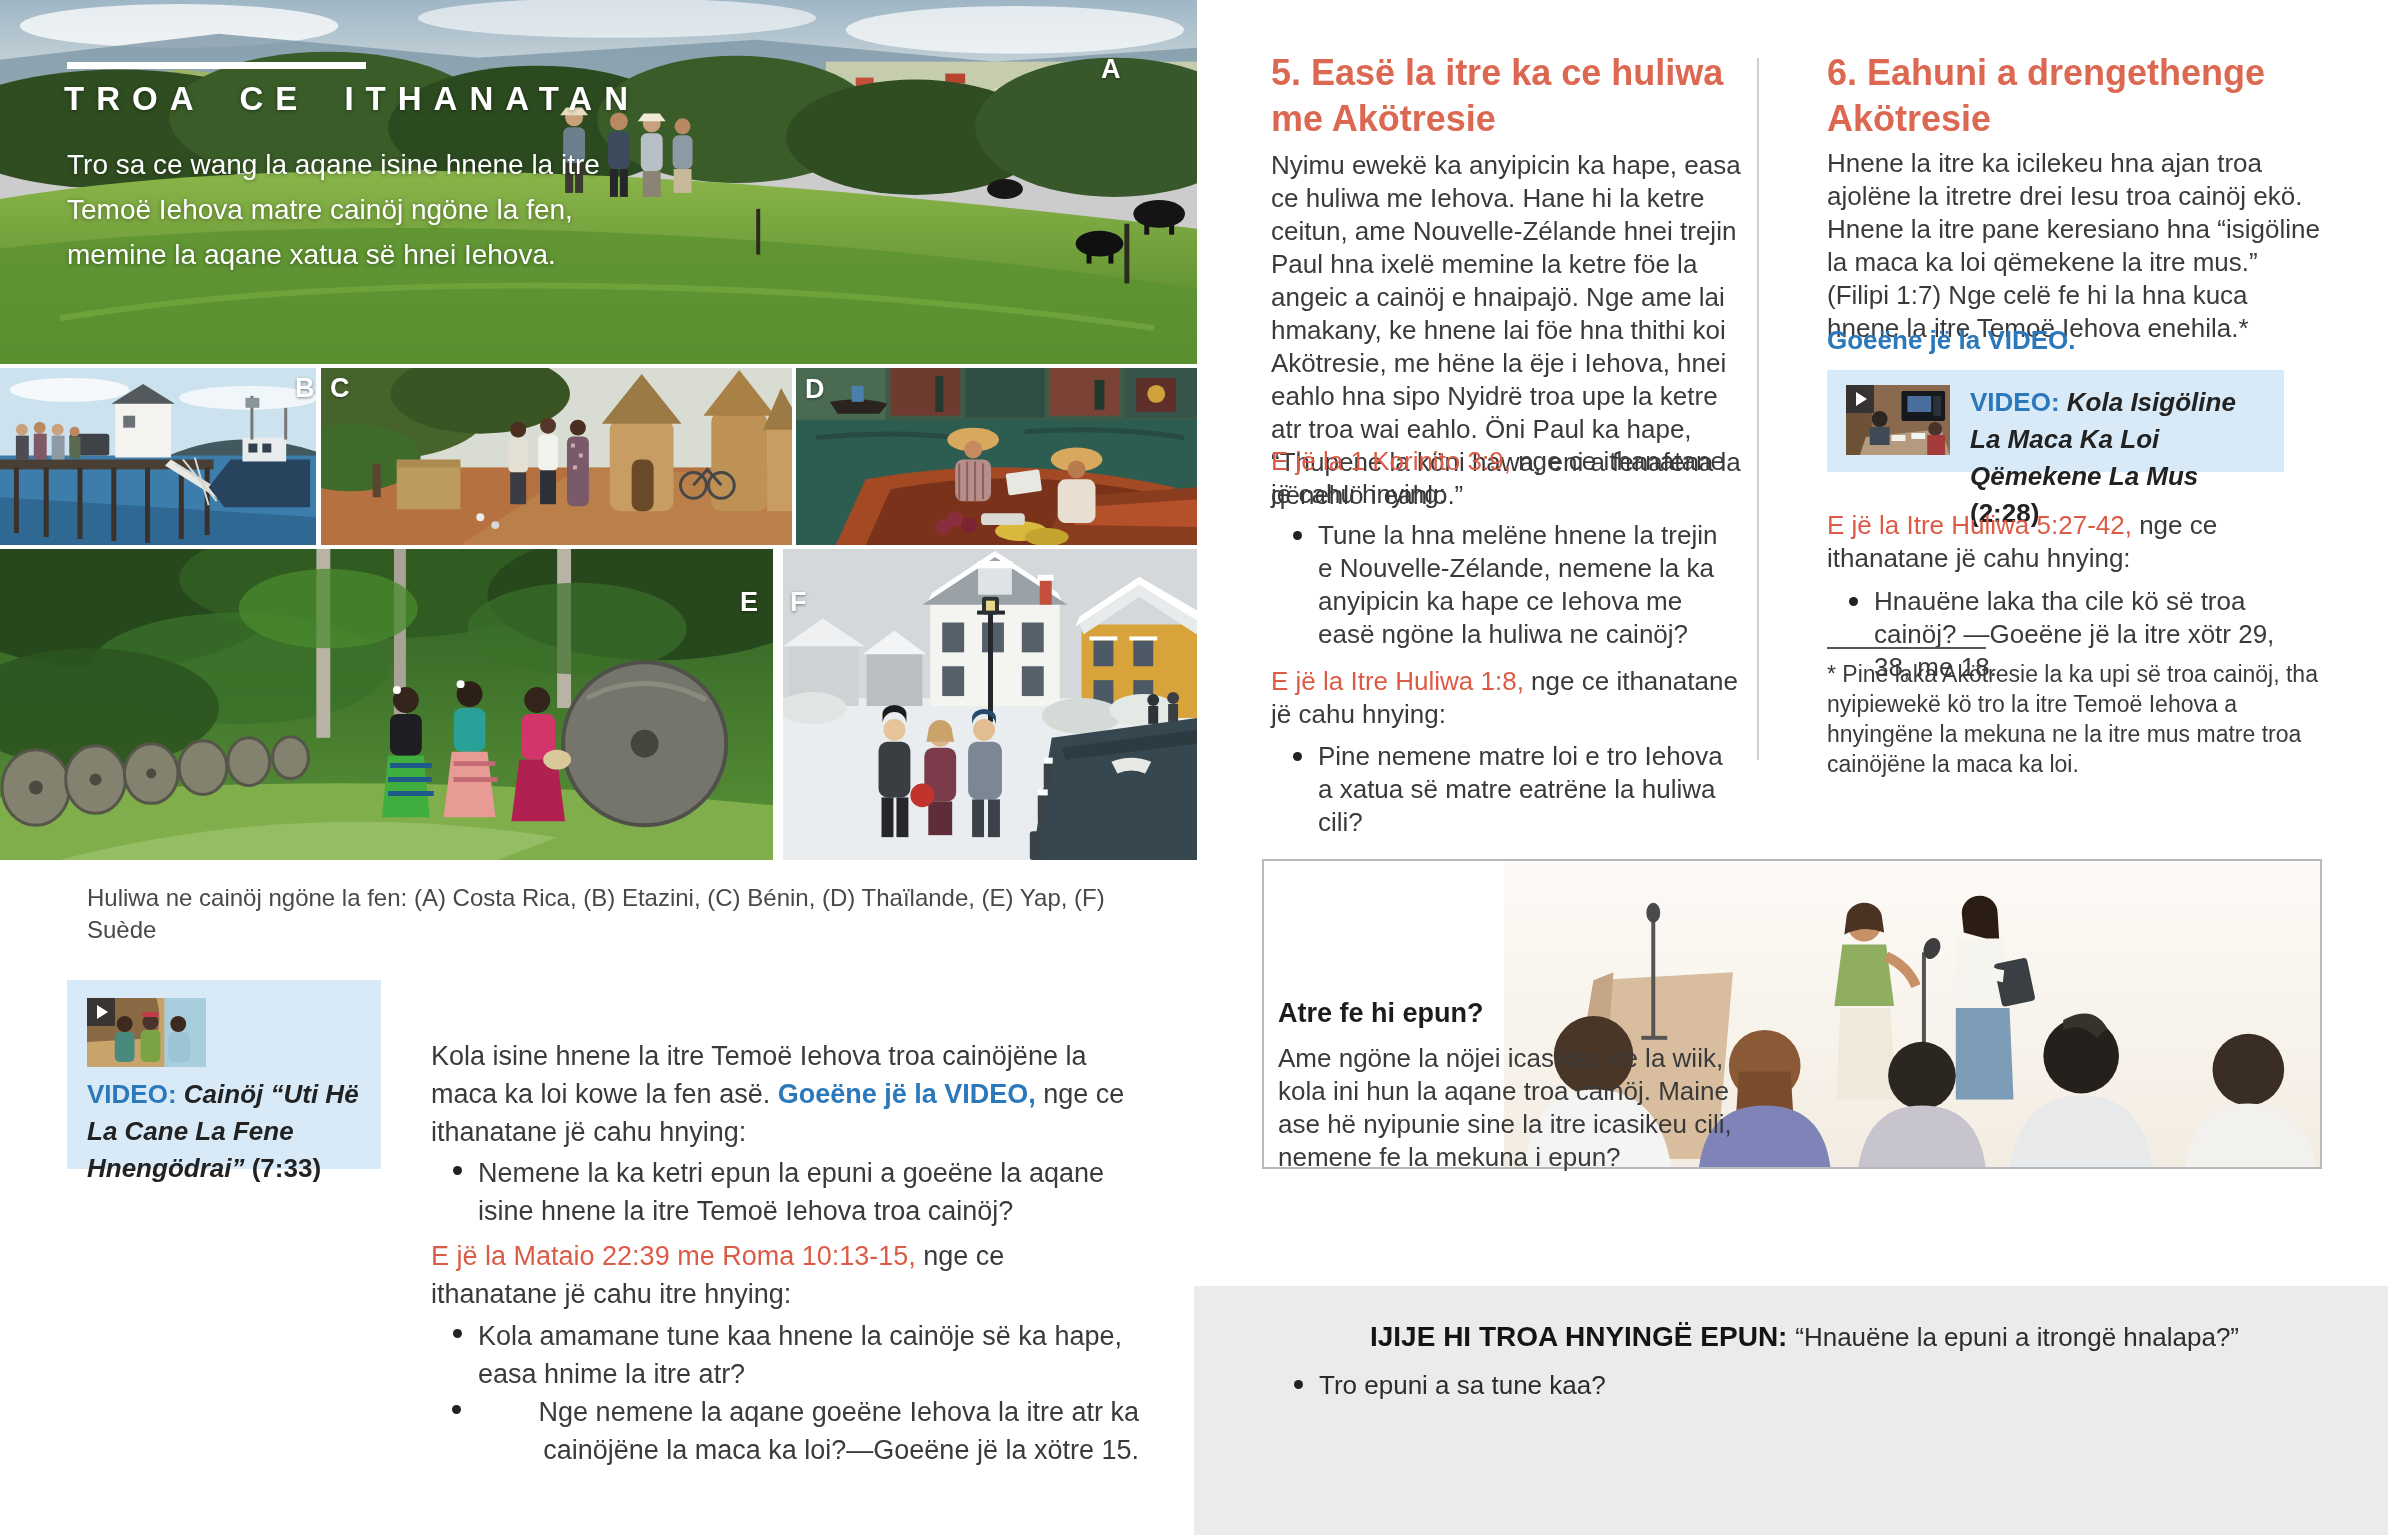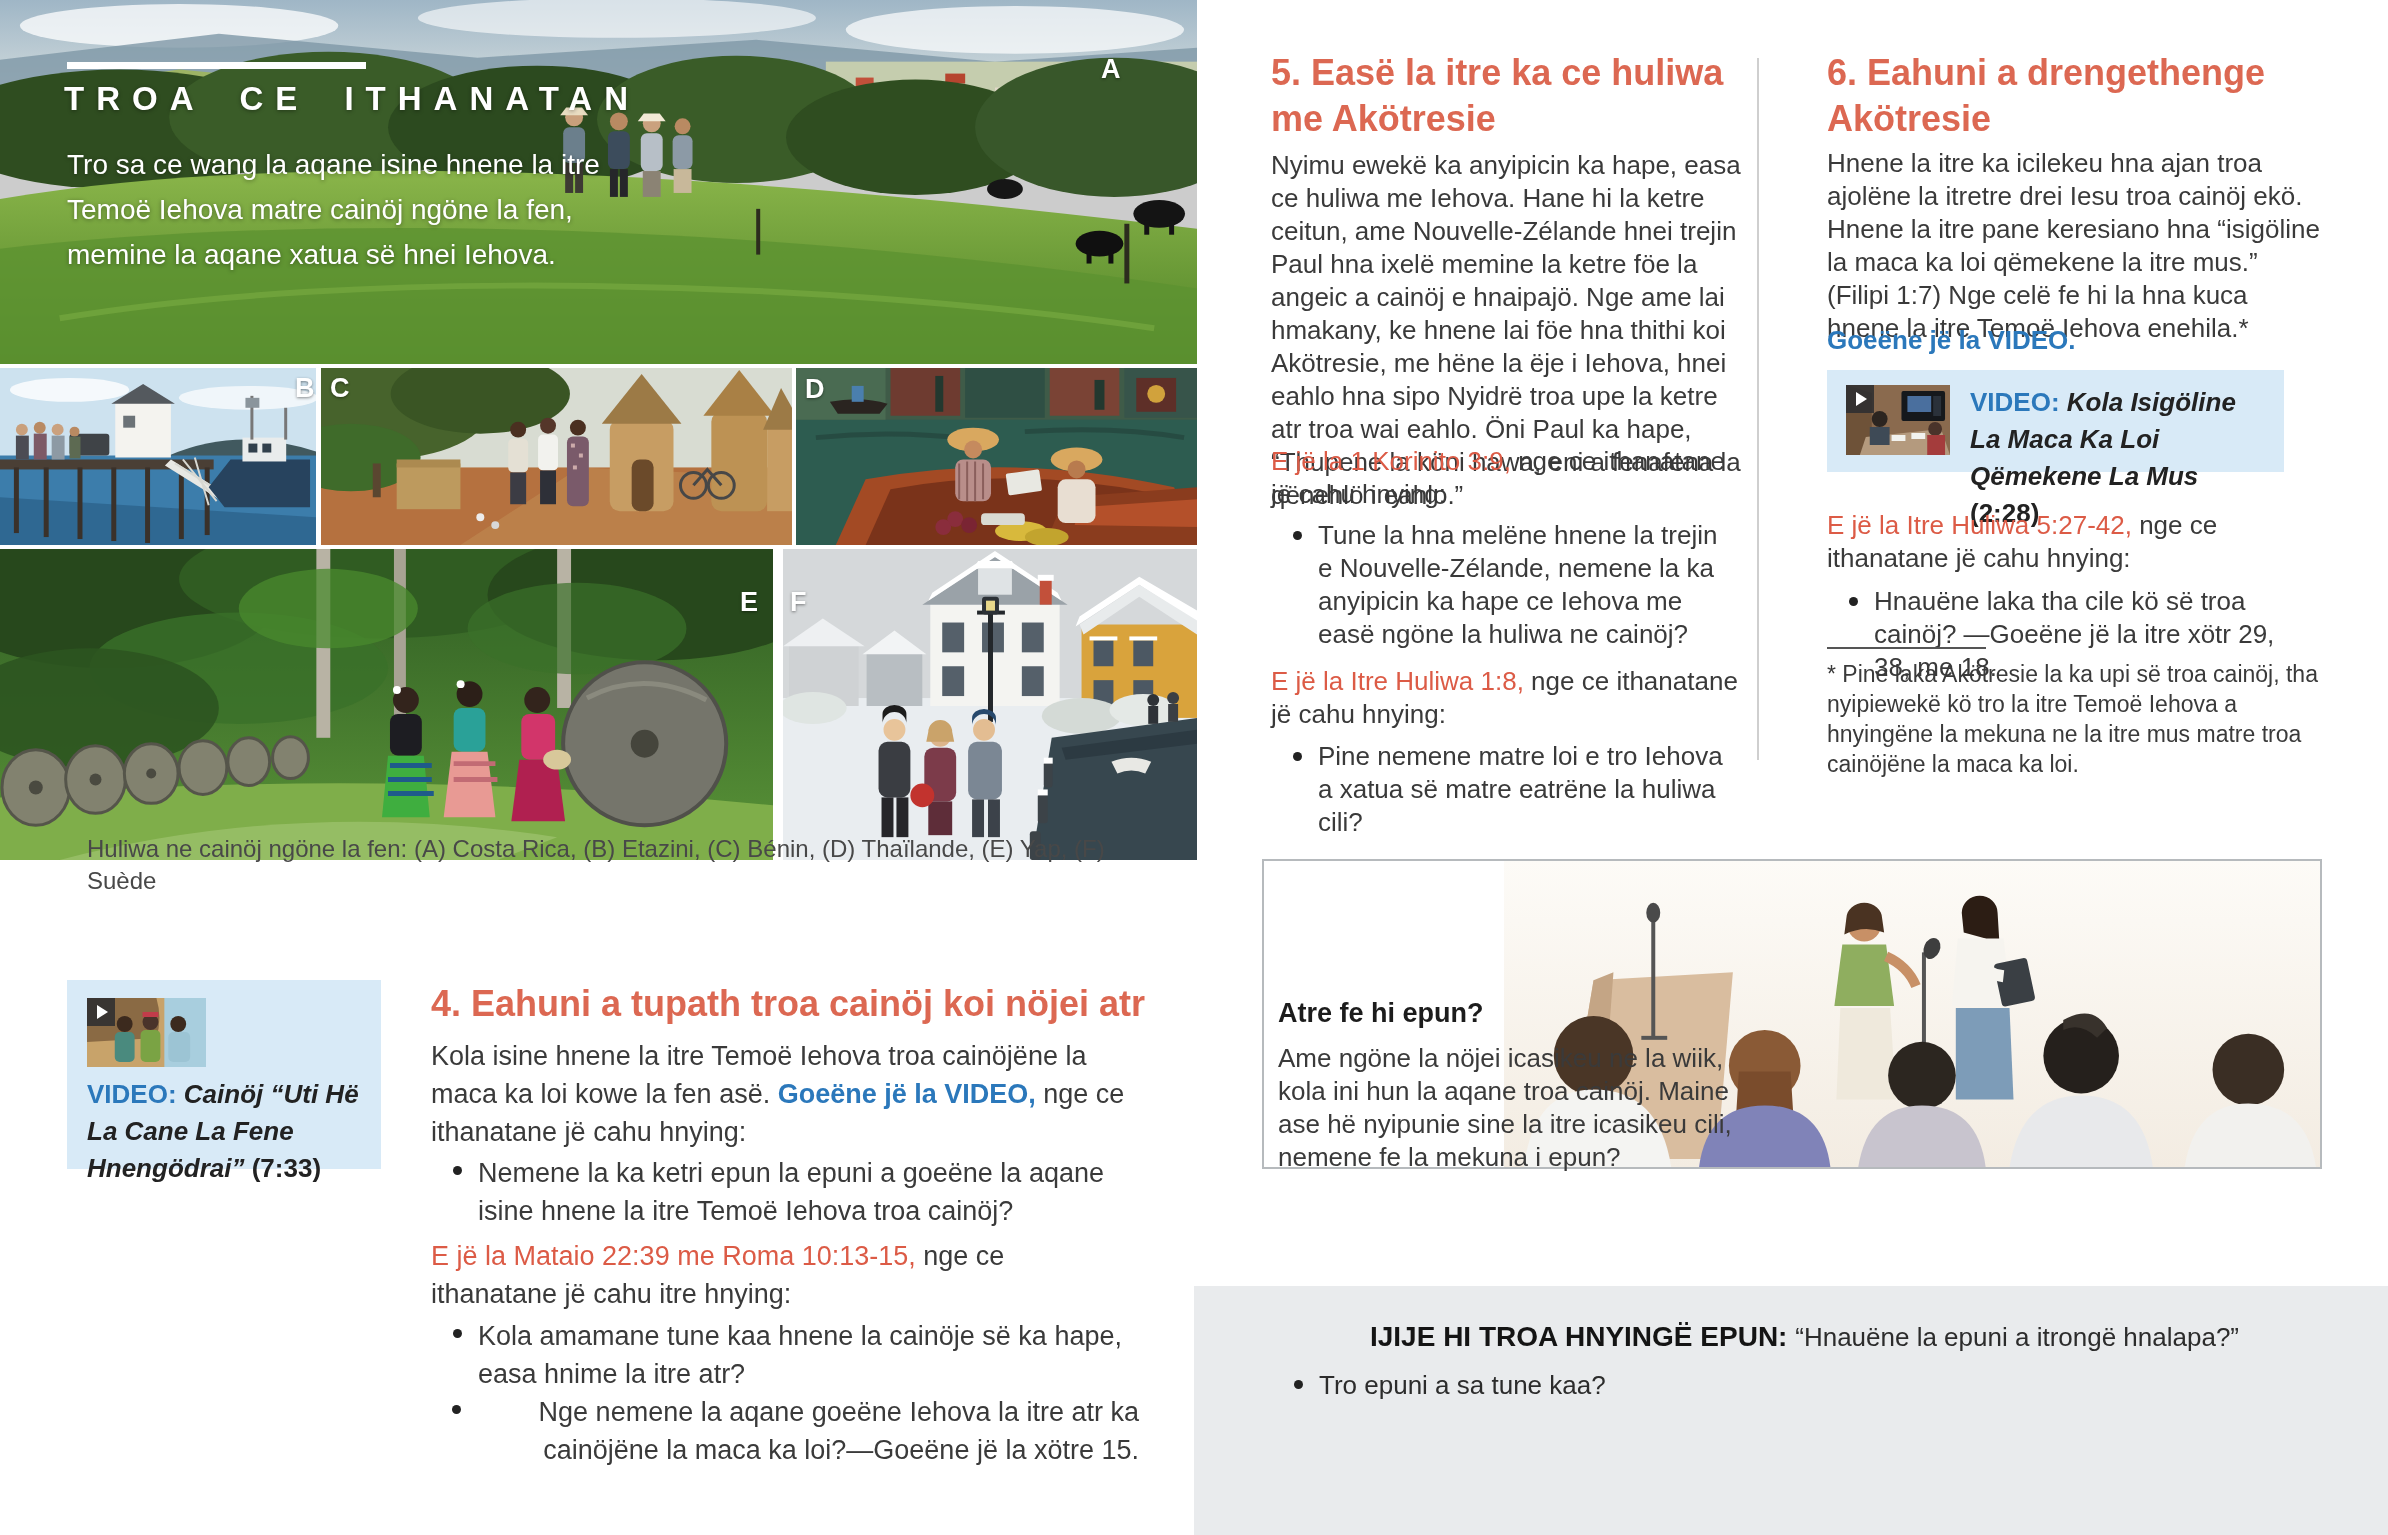--- a/index.html
+++ b/index.html
@@ -7,21 +7,21 @@
           font-family:"Liberation Sans","DejaVu Sans",sans-serif;color:#3a3a3a;}
   .photo{position:absolute;overflow:hidden;background:#ccc;}
   .photo svg{display:block;width:100%;height:100%;}
   .plabel{position:absolute;color:#ffffff;font-weight:bold;font-size:27px;
           text-shadow:0 1px 3px rgba(0,0,0,.45);line-height:1;}
   .hero-rule{position:absolute;left:67px;top:62px;width:299px;height:7px;background:#ffffff;}
   .hero-title{position:absolute;left:64px;top:82px;color:#ffffff;font-weight:bold;font-size:33px;
               letter-spacing:12px;word-spacing:14px;line-height:1;text-shadow:0 1px 4px rgba(0,0,0,.4);}
   .hero-sub{position:absolute;left:67px;top:142px;width:597px;color:#ffffff;font-size:28px;
             line-height:45px;text-shadow:0 1px 4px rgba(0,0,0,.4);}
-  .caption{position:absolute;left:87px;top:833px;width:1075px;font-size:24px;color:#484848;line-height:32px;}
+  .caption{position:absolute;left:87px;top:882px;width:1075px;font-size:24px;color:#484848;line-height:32px;}
   h2.sec{position:absolute;margin:0;font-size:36px;line-height:46px;font-weight:bold;color:#dc6852;}
   .body{position:absolute;font-size:27px;line-height:38px;color:#3a3a3a;}
   .rbody{position:absolute;font-size:26px;line-height:33px;color:#3a3a3a;}
   .lead{color:#dc5b46;font-weight:normal;}
   .bluelink{color:#2b78bb;font-weight:bold;}
   .bullet{display:flex;}
   .dot{flex:none;width:9px;height:9px;border-radius:50%;background:#222;margin:12px 16px 0 0;}
   .videobox{position:absolute;background:#d8eaf7;}
   .vthumb{position:absolute;overflow:hidden;}
   .vthumb svg{display:block;width:100%;height:100%;}
@@ -405,21 +405,20 @@
           <i></i>
         </div>
     </div>
     <div class="vtext" style="left:20px;top:96px;width:279px;">
       <span class="bluelink">VIDEO:</span>
       <span class="vtitle">Cainöj “Uti Hë La Cane La Fene Hnengödrai”</span>
       <span>(7:33)</span>
     </div>
   </div>
 
-  <h2 class="sec" style="left:431px;top:981px;">4. Eahuni a tupath troa cainöj koi nöjei atr</h2>
   <div class="body" style="left:431px;top:1037px;width:704px;">
     <span>Kola isine hnene la itre Temoë Iehova troa cainöjëne la maca ka loi kowe la fen asë. </span><span class="bluelink">Goeëne jë la VIDEO,</span><span> nge ce ithanatane jë cahu hnying:</span>
   </div>
   <div class="body bullet" style="left:453px;top:1154px;width:672px;">
     <span class="dot"></span>
     <span>Nemene la ka ketri epun la epuni a goeëne la aqane isine hnene la itre Temoë Iehova troa cainöj?</span>
   </div>
   <div class="body" style="left:431px;top:1237px;width:704px;">
     <span class="lead">E jë la Mataio 22:39 me Roma 10:13-15,</span><span> nge ce ithanatane jë cahu itre hnying:</span>
   </div>

